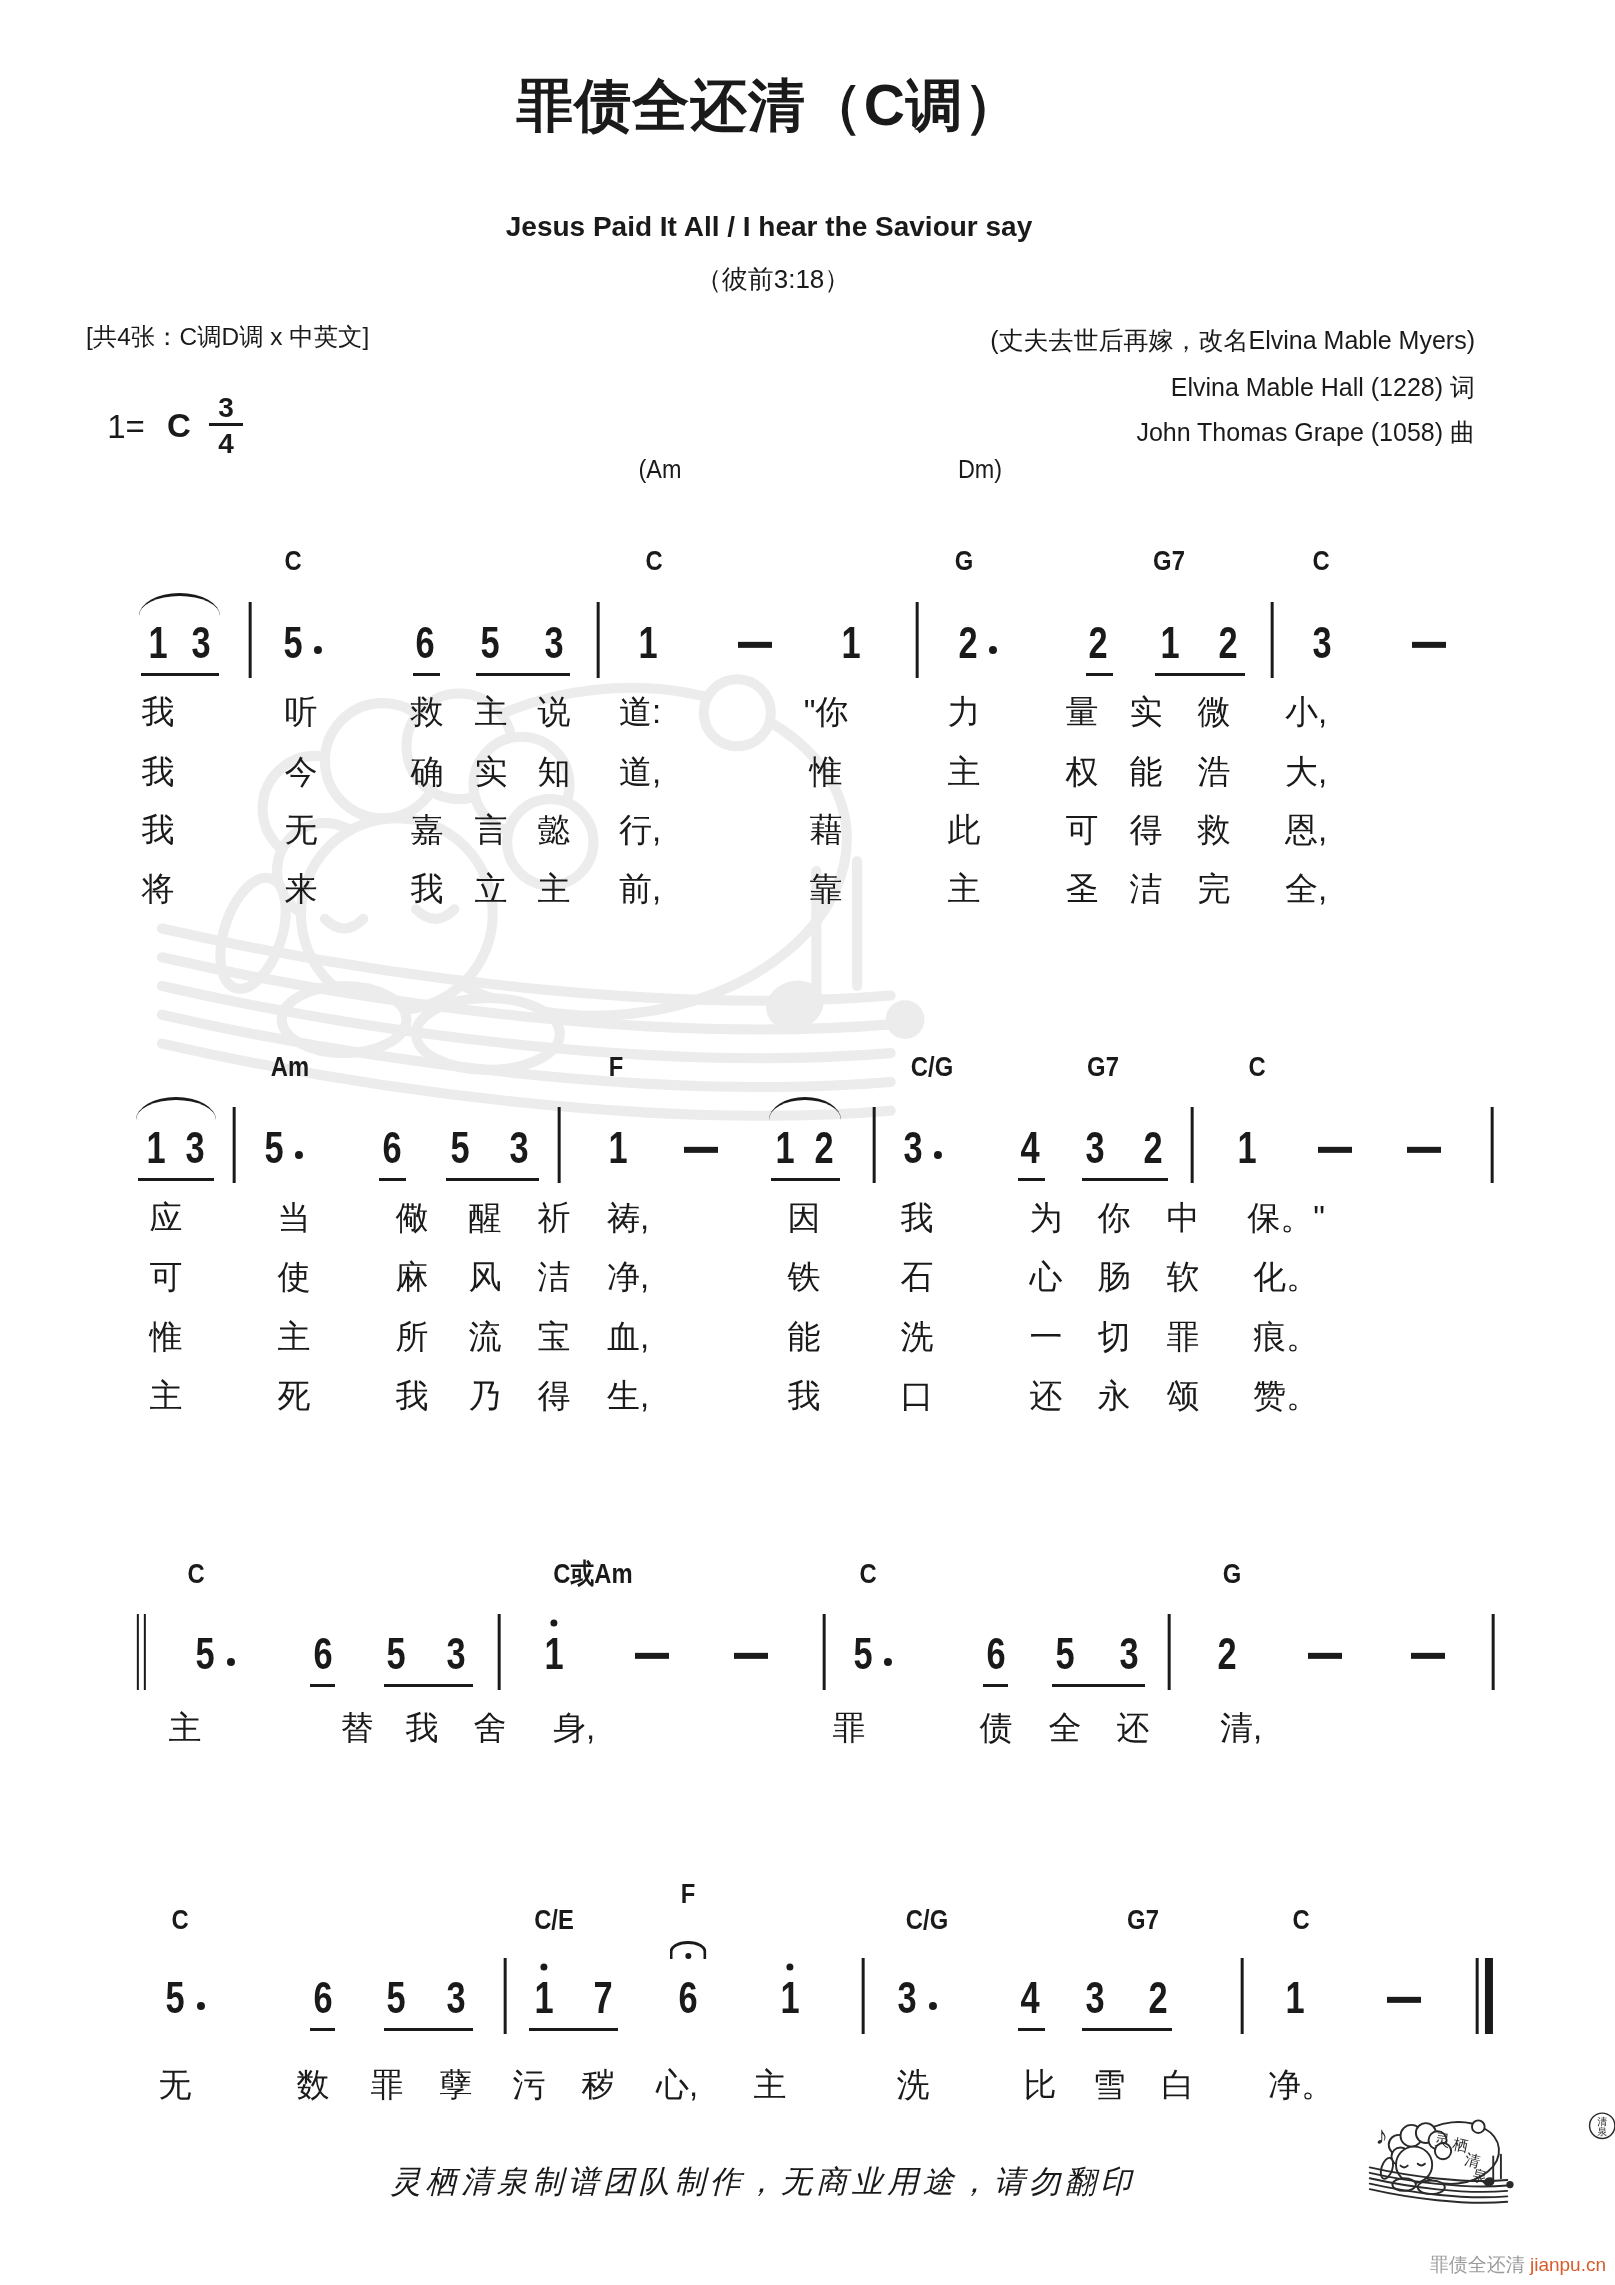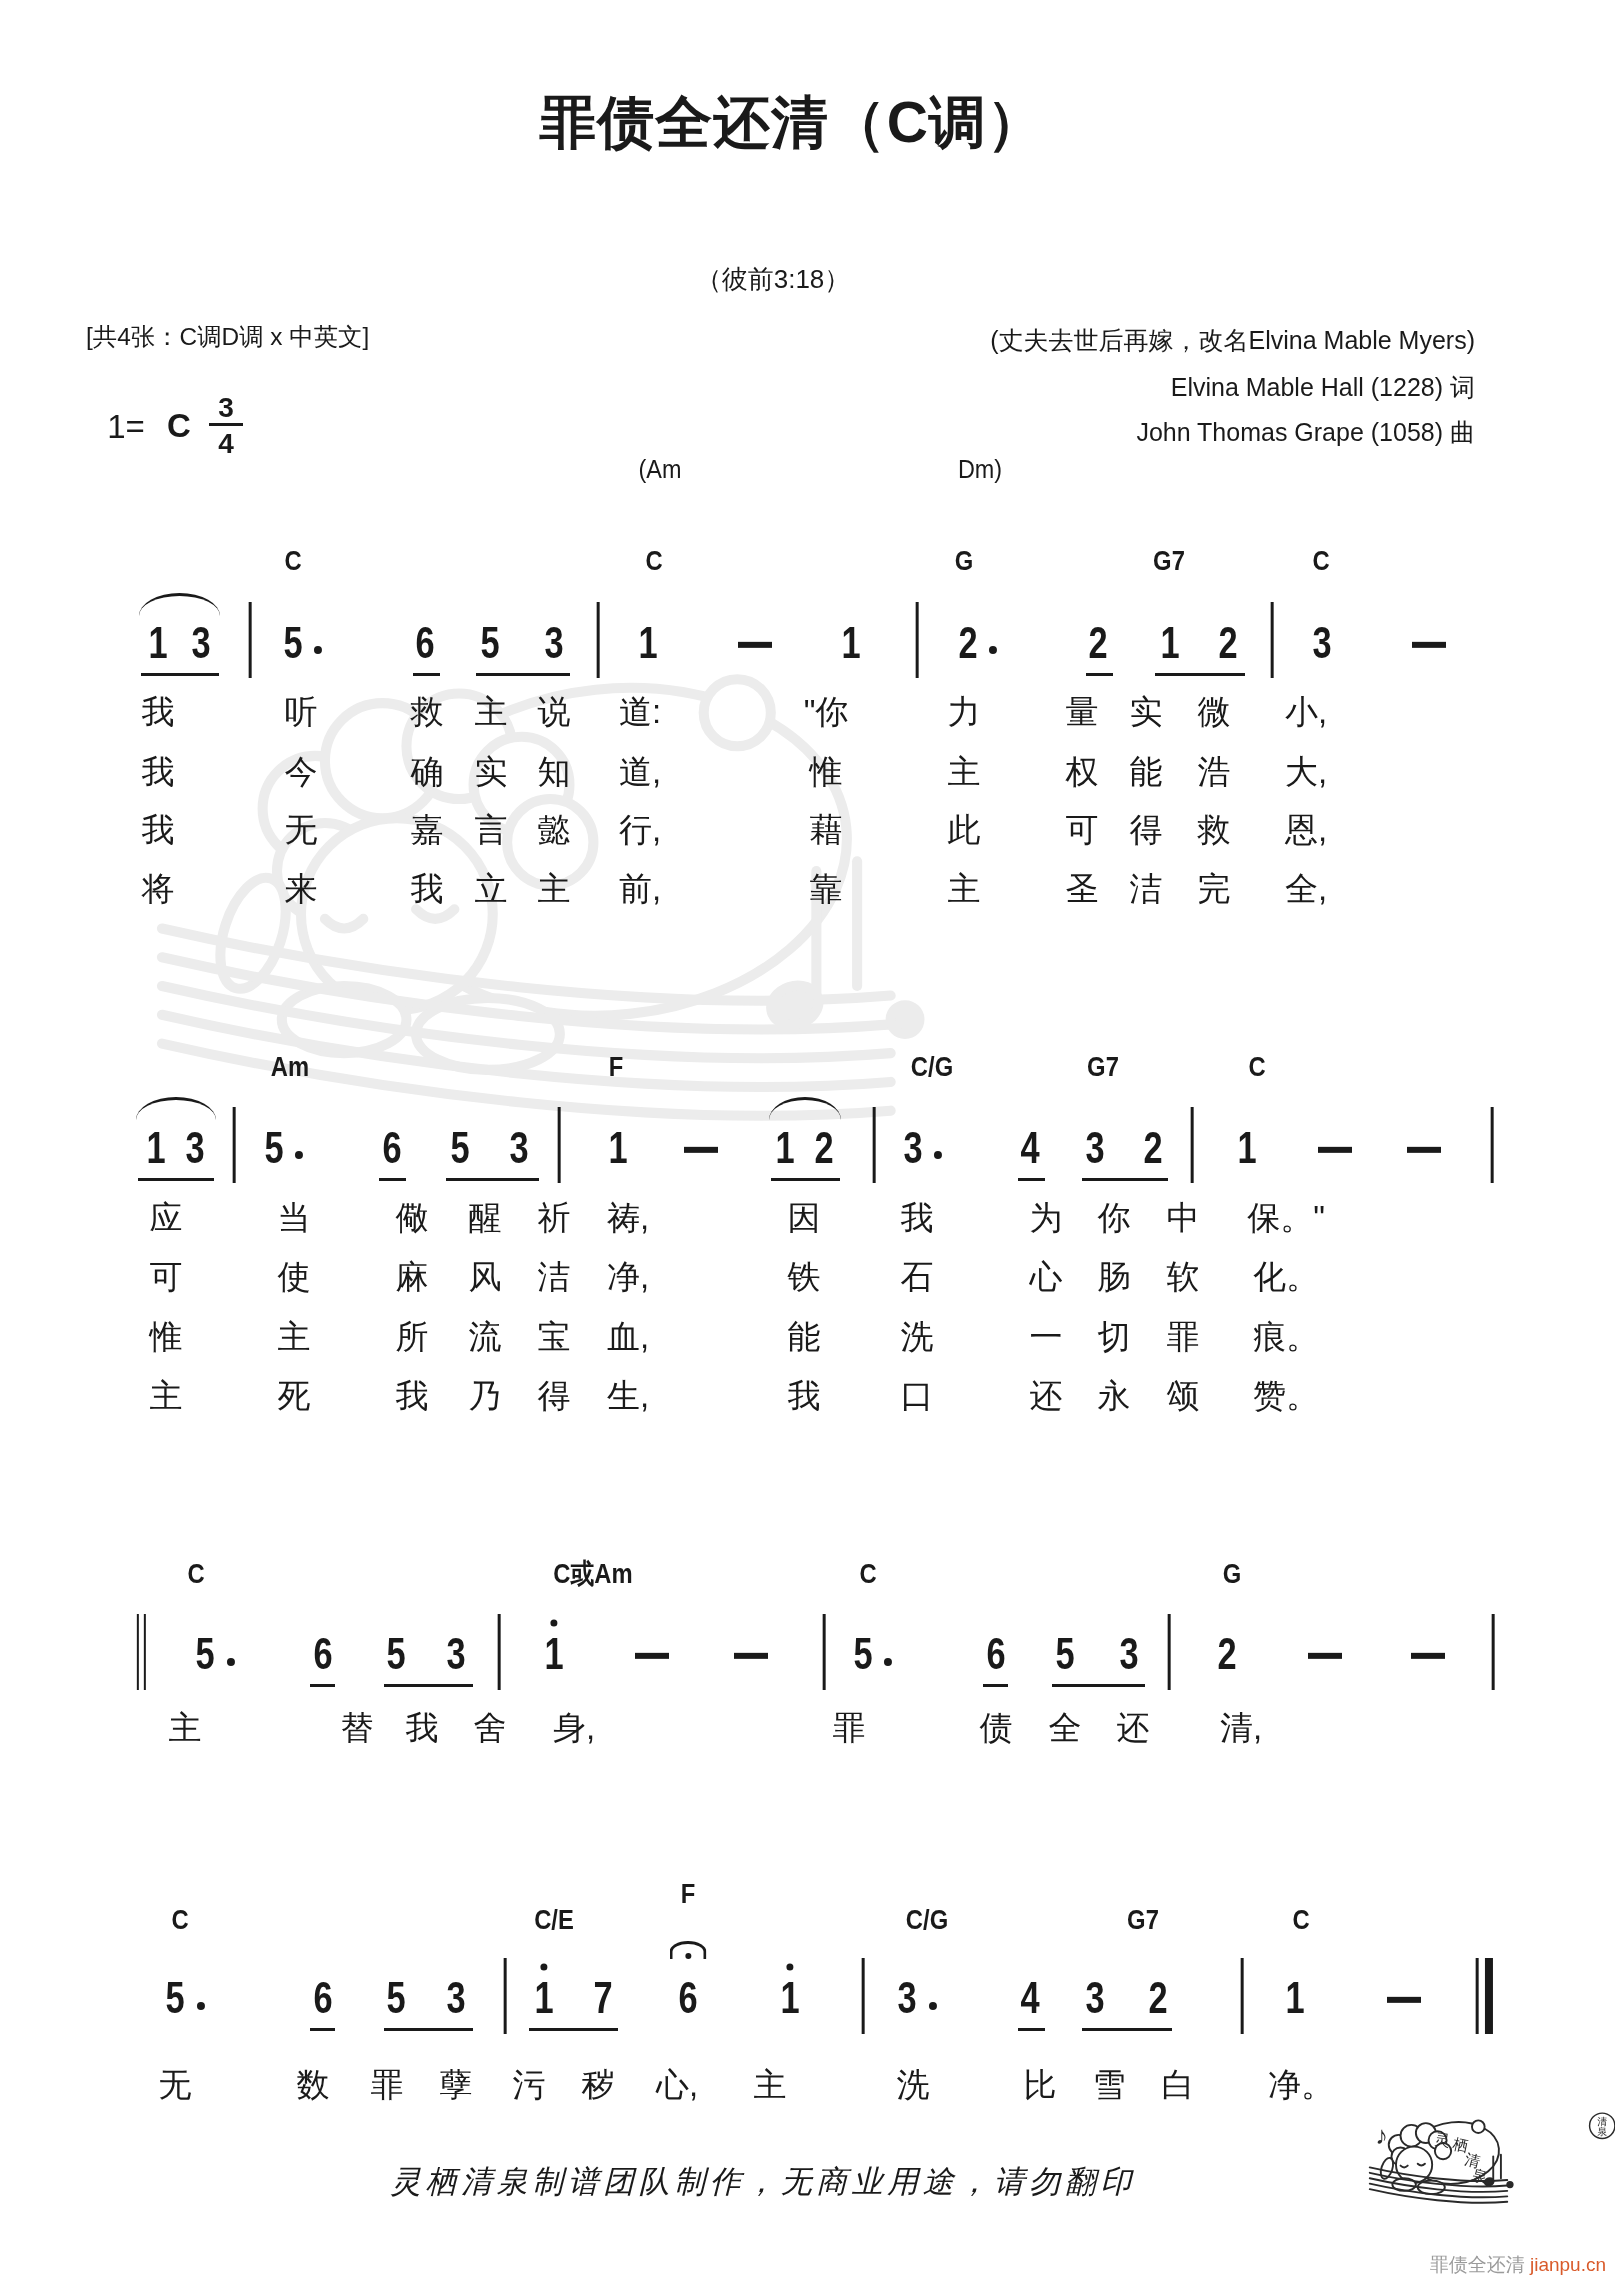--- a/index.html
+++ b/index.html
@@ -83,21 +83,22 @@
       <text x="67" y="62" font-size="17" fill="currentColor" stroke="none" transform="rotate(8 67 62)">灵</text>
       <text x="87" y="67" font-size="17" fill="currentColor" stroke="none" transform="rotate(12 87 67)">栖</text>
       <text x="100" y="84" font-size="17" fill="currentColor" stroke="none" transform="rotate(14 100 84)">清</text>
       <text x="108" y="101" font-size="17" fill="currentColor" stroke="none" transform="rotate(14 108 101)">泉</text>
       <circle cx="253" cy="42" r="14" fill="#fff" stroke="currentColor" stroke-width="1.6"></circle>
       <text x="253" y="41" font-size="11" text-anchor="middle" fill="currentColor" stroke="none">清</text>
       <text x="253" y="52" font-size="11" text-anchor="middle" fill="currentColor" stroke="none">泉</text>
     </g>
   </svg>
 
-  <div class="abs ctr title" style="left:769px;top:123px;margin-left:23px;">罪债全还清（C调）</div>
+  <div class="abs ctr title" style="left:769px;top:106px;">罪债全还清（C调）</div>
+  <div class="abs ctr subtitle" style="left:769px;top:227px;">Jesus Paid It All / I hear the Saviour say</div>
   <div class="abs ctr scripture" style="left:773px;top:279px;">（彼前3:18）</div>
   <div class="abs metaleft" style="left:86px;top:337px;">[共4张：C调D调 x 中英文]</div>
   <div class="abs credit" style="right:141px;top:340px;text-align:right;">(丈夫去世后再嫁，改名Elvina Mable Myers)</div>
   <div class="abs credit" style="right:141px;top:387px;">Elvina Mable Hall (1228) 词</div>
   <div class="abs credit" style="right:141px;top:432px;">John Thomas Grape (1058) 曲</div>
 
   <div class="abs keytxt" style="left:126px;top:427px;">1=</div>
   <div class="abs keytxt" style="left:179px;top:426px;font-weight:600;">C</div>
   <div class="abs fnum" style="left:226px;top:408px;">3</div>
   <div class="abs fbar" style="left:209px;top:423px;width:34px;"></div>

